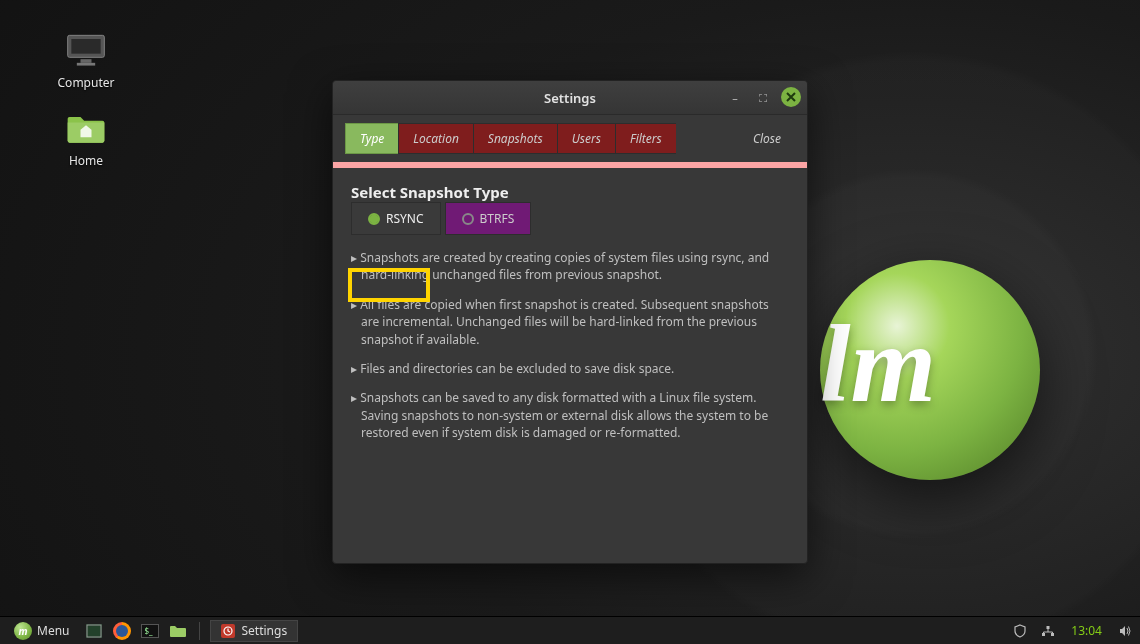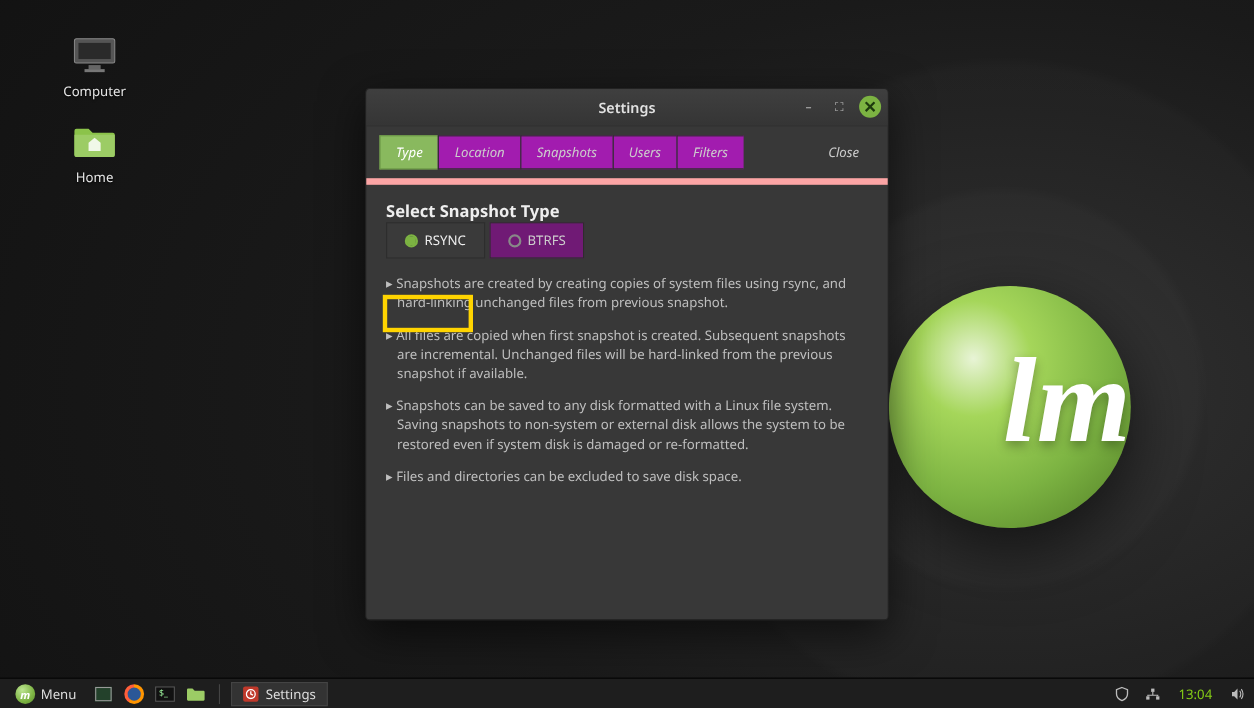--- a/index.html
+++ b/index.html
@@ -16,26 +16,26 @@
   .wallpaper {
     position: absolute; inset: 0;
     background:
       radial-gradient(circle at 80% 55%, rgba(255,255,255,0.04) 0 2%, transparent 3%),
       radial-gradient(circle at 80% 55%, rgba(255,255,255,0.02) 0 18%, transparent 19%),
       radial-gradient(circle at 80% 55%, rgba(255,255,255,0.015) 0 30%, transparent 31%),
       radial-gradient(ellipse 1400px 900px at 80% 55%, #2e2e2e 0%, #1a1a1a 40%, #0e0e0e 100%);
   }
   .mint-logo-bg {
     position: absolute;
-    right: 112px; top: 260px;
+    right: 100px; top: 260px;
     width: 220px; height: 220px;
     border-radius: 50%;
     background: radial-gradient(circle at 35% 30%, #e8f4d6 0%, #a5d65a 25%, #7cb342 60%, #4e7a24 100%);
     box-shadow: 0 20px 60px rgba(0,0,0,0.6);
-    display:flex; align-items:center; justify-content:flex-end;
+    display:flex; align-items:center; justify-content:flex-start;
   }
   .mint-logo-bg .lm {
     font-family: Georgia, serif;
     font-weight: 700;
     font-style: italic;
     font-size: 110px;
     color: #fff;
     transform: translateY(-6px);
     text-shadow: 0 4px 10px rgba(0,0,0,0.3);
   }
@@ -94,21 +94,21 @@
   .tab-row {
     display:flex; align-items:center;
     padding: 8px 12px;
     gap: 0;
     border-bottom: 6px solid #fca5a5;
     font-style: italic;
   }
   .tab {
     padding: 6px 14px;
     font-size: 12px;
-    background:#a21caf;
+    background:#7f1d1d;
     border:1px solid #2d2d2d;
     border-right:none;
     color:#ccc;
     cursor:pointer;
   }
   .tab:last-of-type { border-right:1px solid #2d2d2d; }
   .tab.active { background:#89b95e; color:#fff; border-color:#6c9846;}
   .tab-close {
     margin-left:auto;
     padding:6px 14px;
@@ -266,22 +266,22 @@
         <span>RSYNC</span>
       </div>
       <div class="snap-btn">
         <span class="radio"></span>
         <span>BTRFS</span>
       </div>
     </div>
 
     <div class="bullet">Snapshots are created by creating copies of system files using rsync, and hard-linking unchanged files from previous snapshot.</div>
     <div class="bullet">All files are copied when first snapshot is created. Subsequent snapshots are incremental. Unchanged files will be hard-linked from the previous snapshot if available.</div>
+    <div class="bullet">Files and directories can be excluded to save disk space.</div>
     <div class="bullet">Snapshots can be saved to any disk formatted with a Linux file system. Saving snapshots to non-system or external disk allows the system to be restored even if system disk is damaged or re-formatted.</div>
-    <div class="bullet">Files and directories can be excluded to save disk space.</div>
   </div>
 </div>
 
 <div class="highlight-box" style="left:348px; top:268px; width:82px; height:34px;"></div>
 
 <div class="taskbar">
   <div class="menu-btn">
     <span class="mint-small">m</span>
     <span>Menu</span>
   </div>

